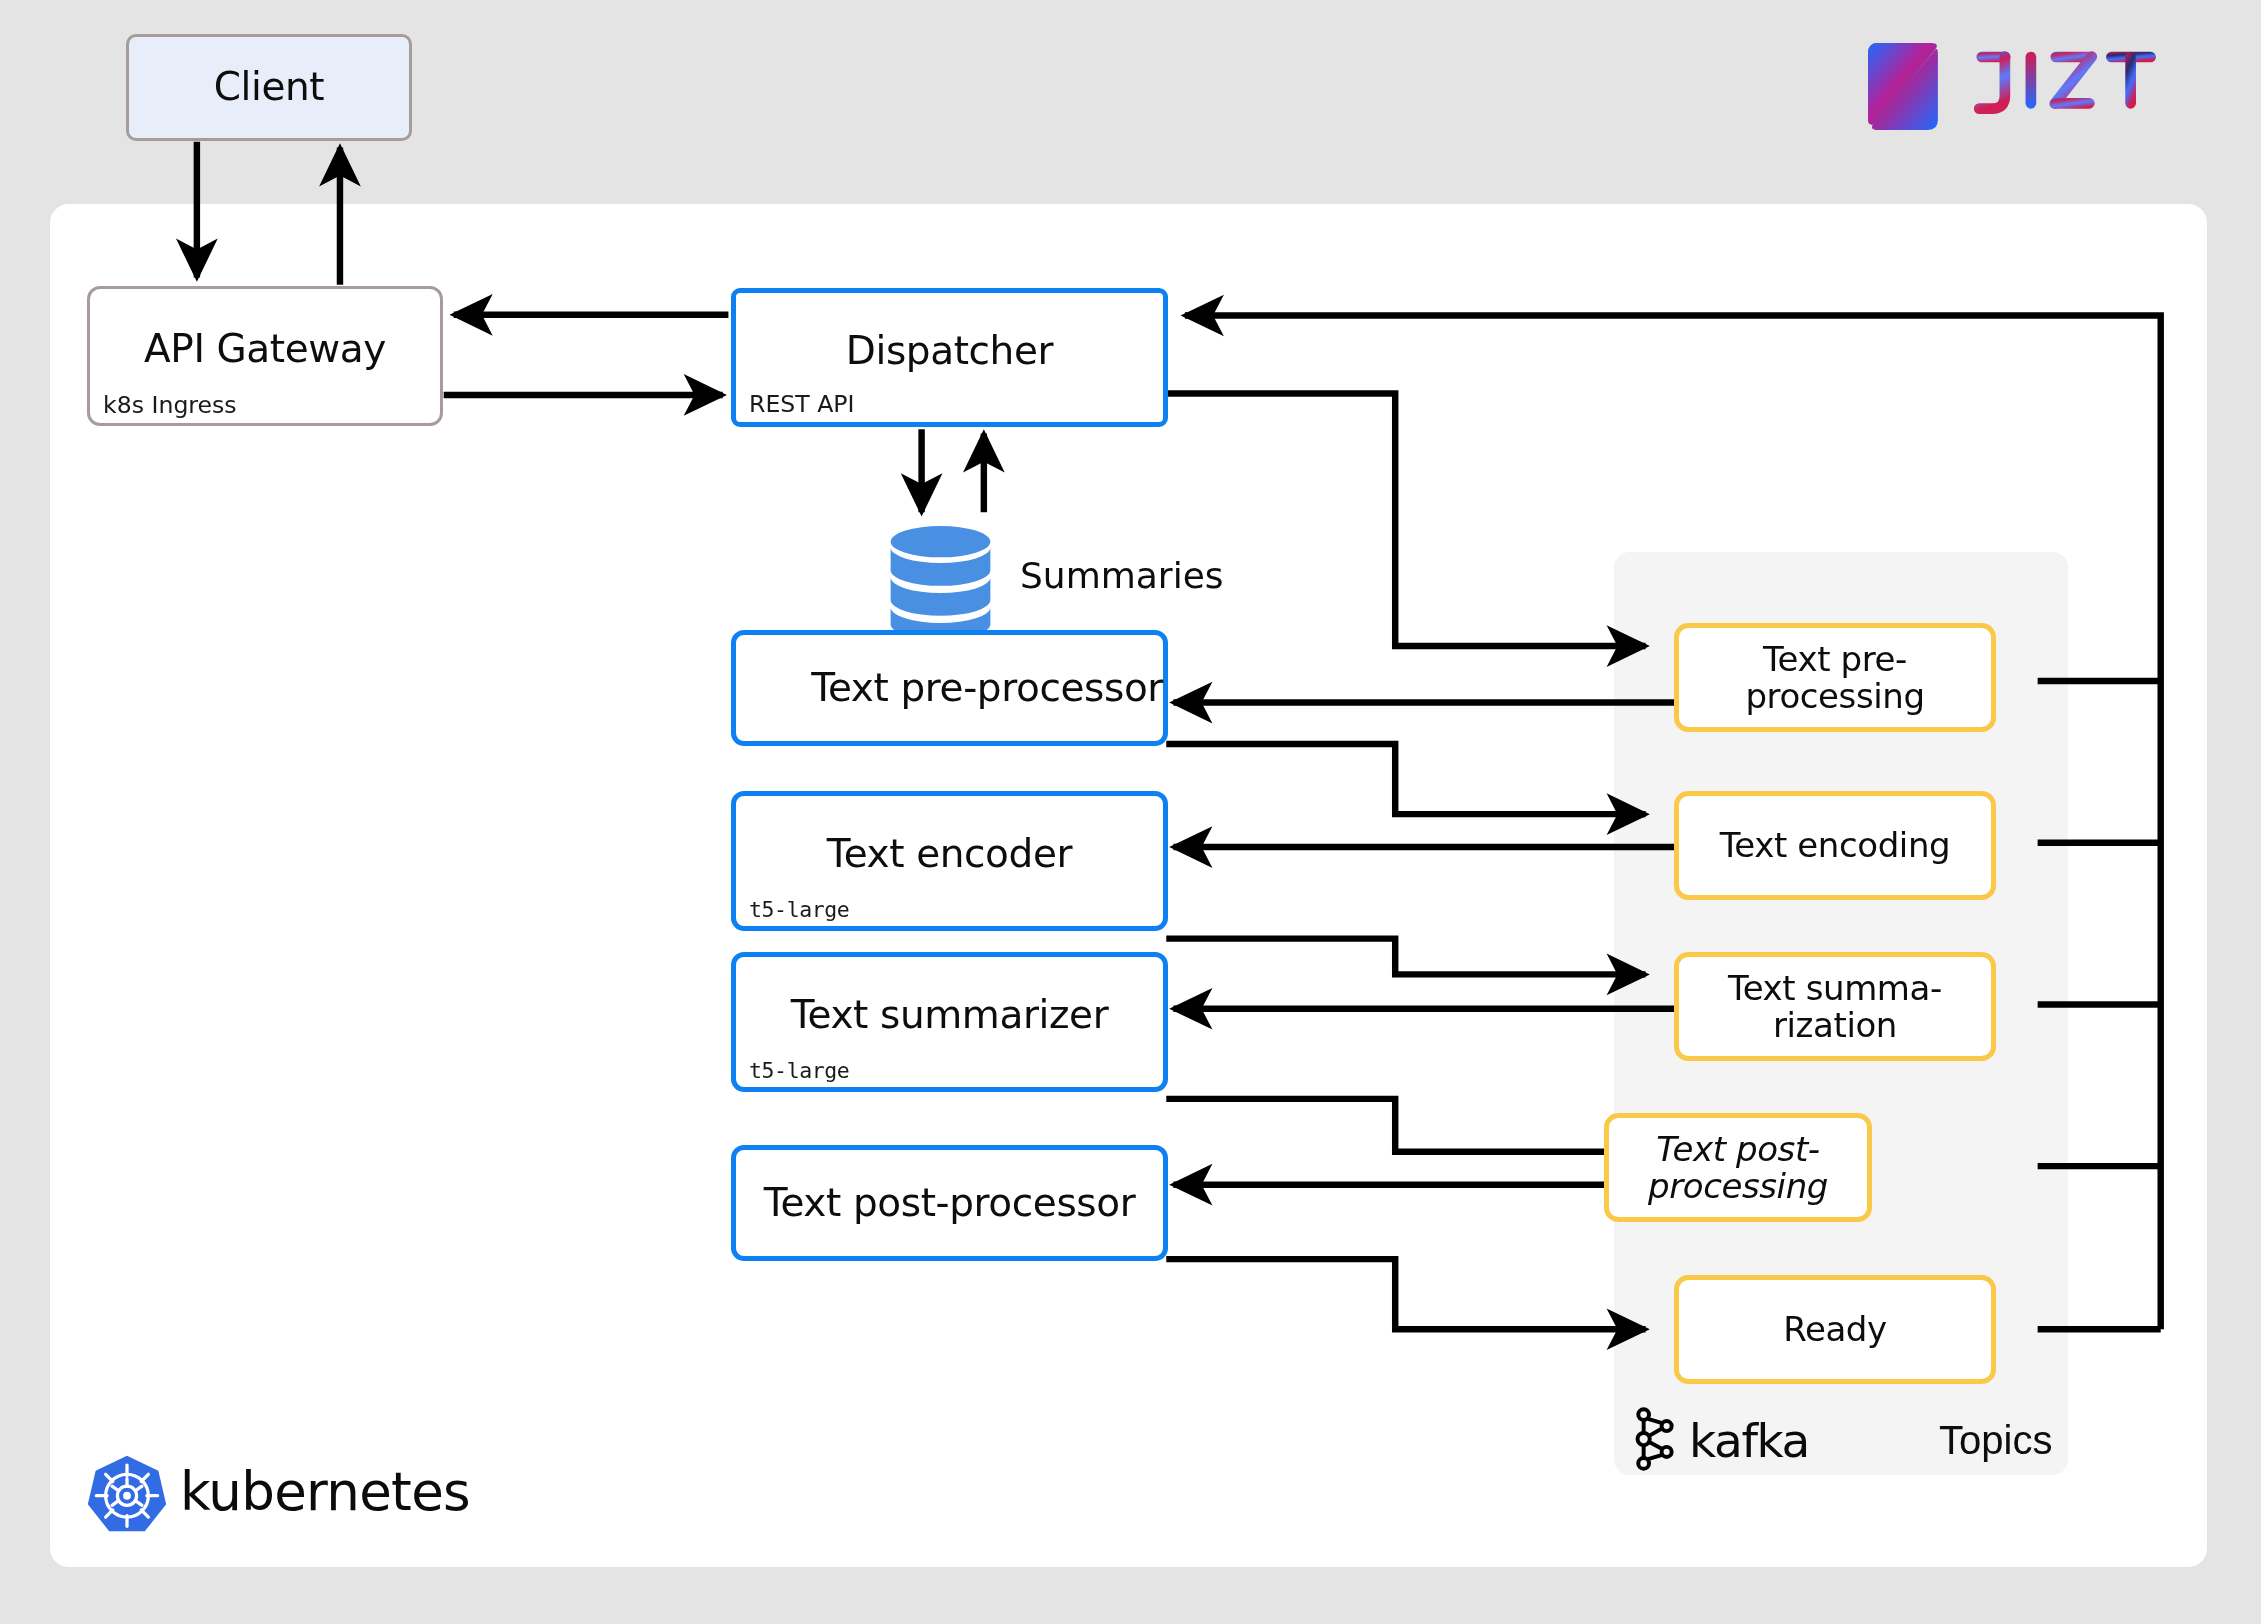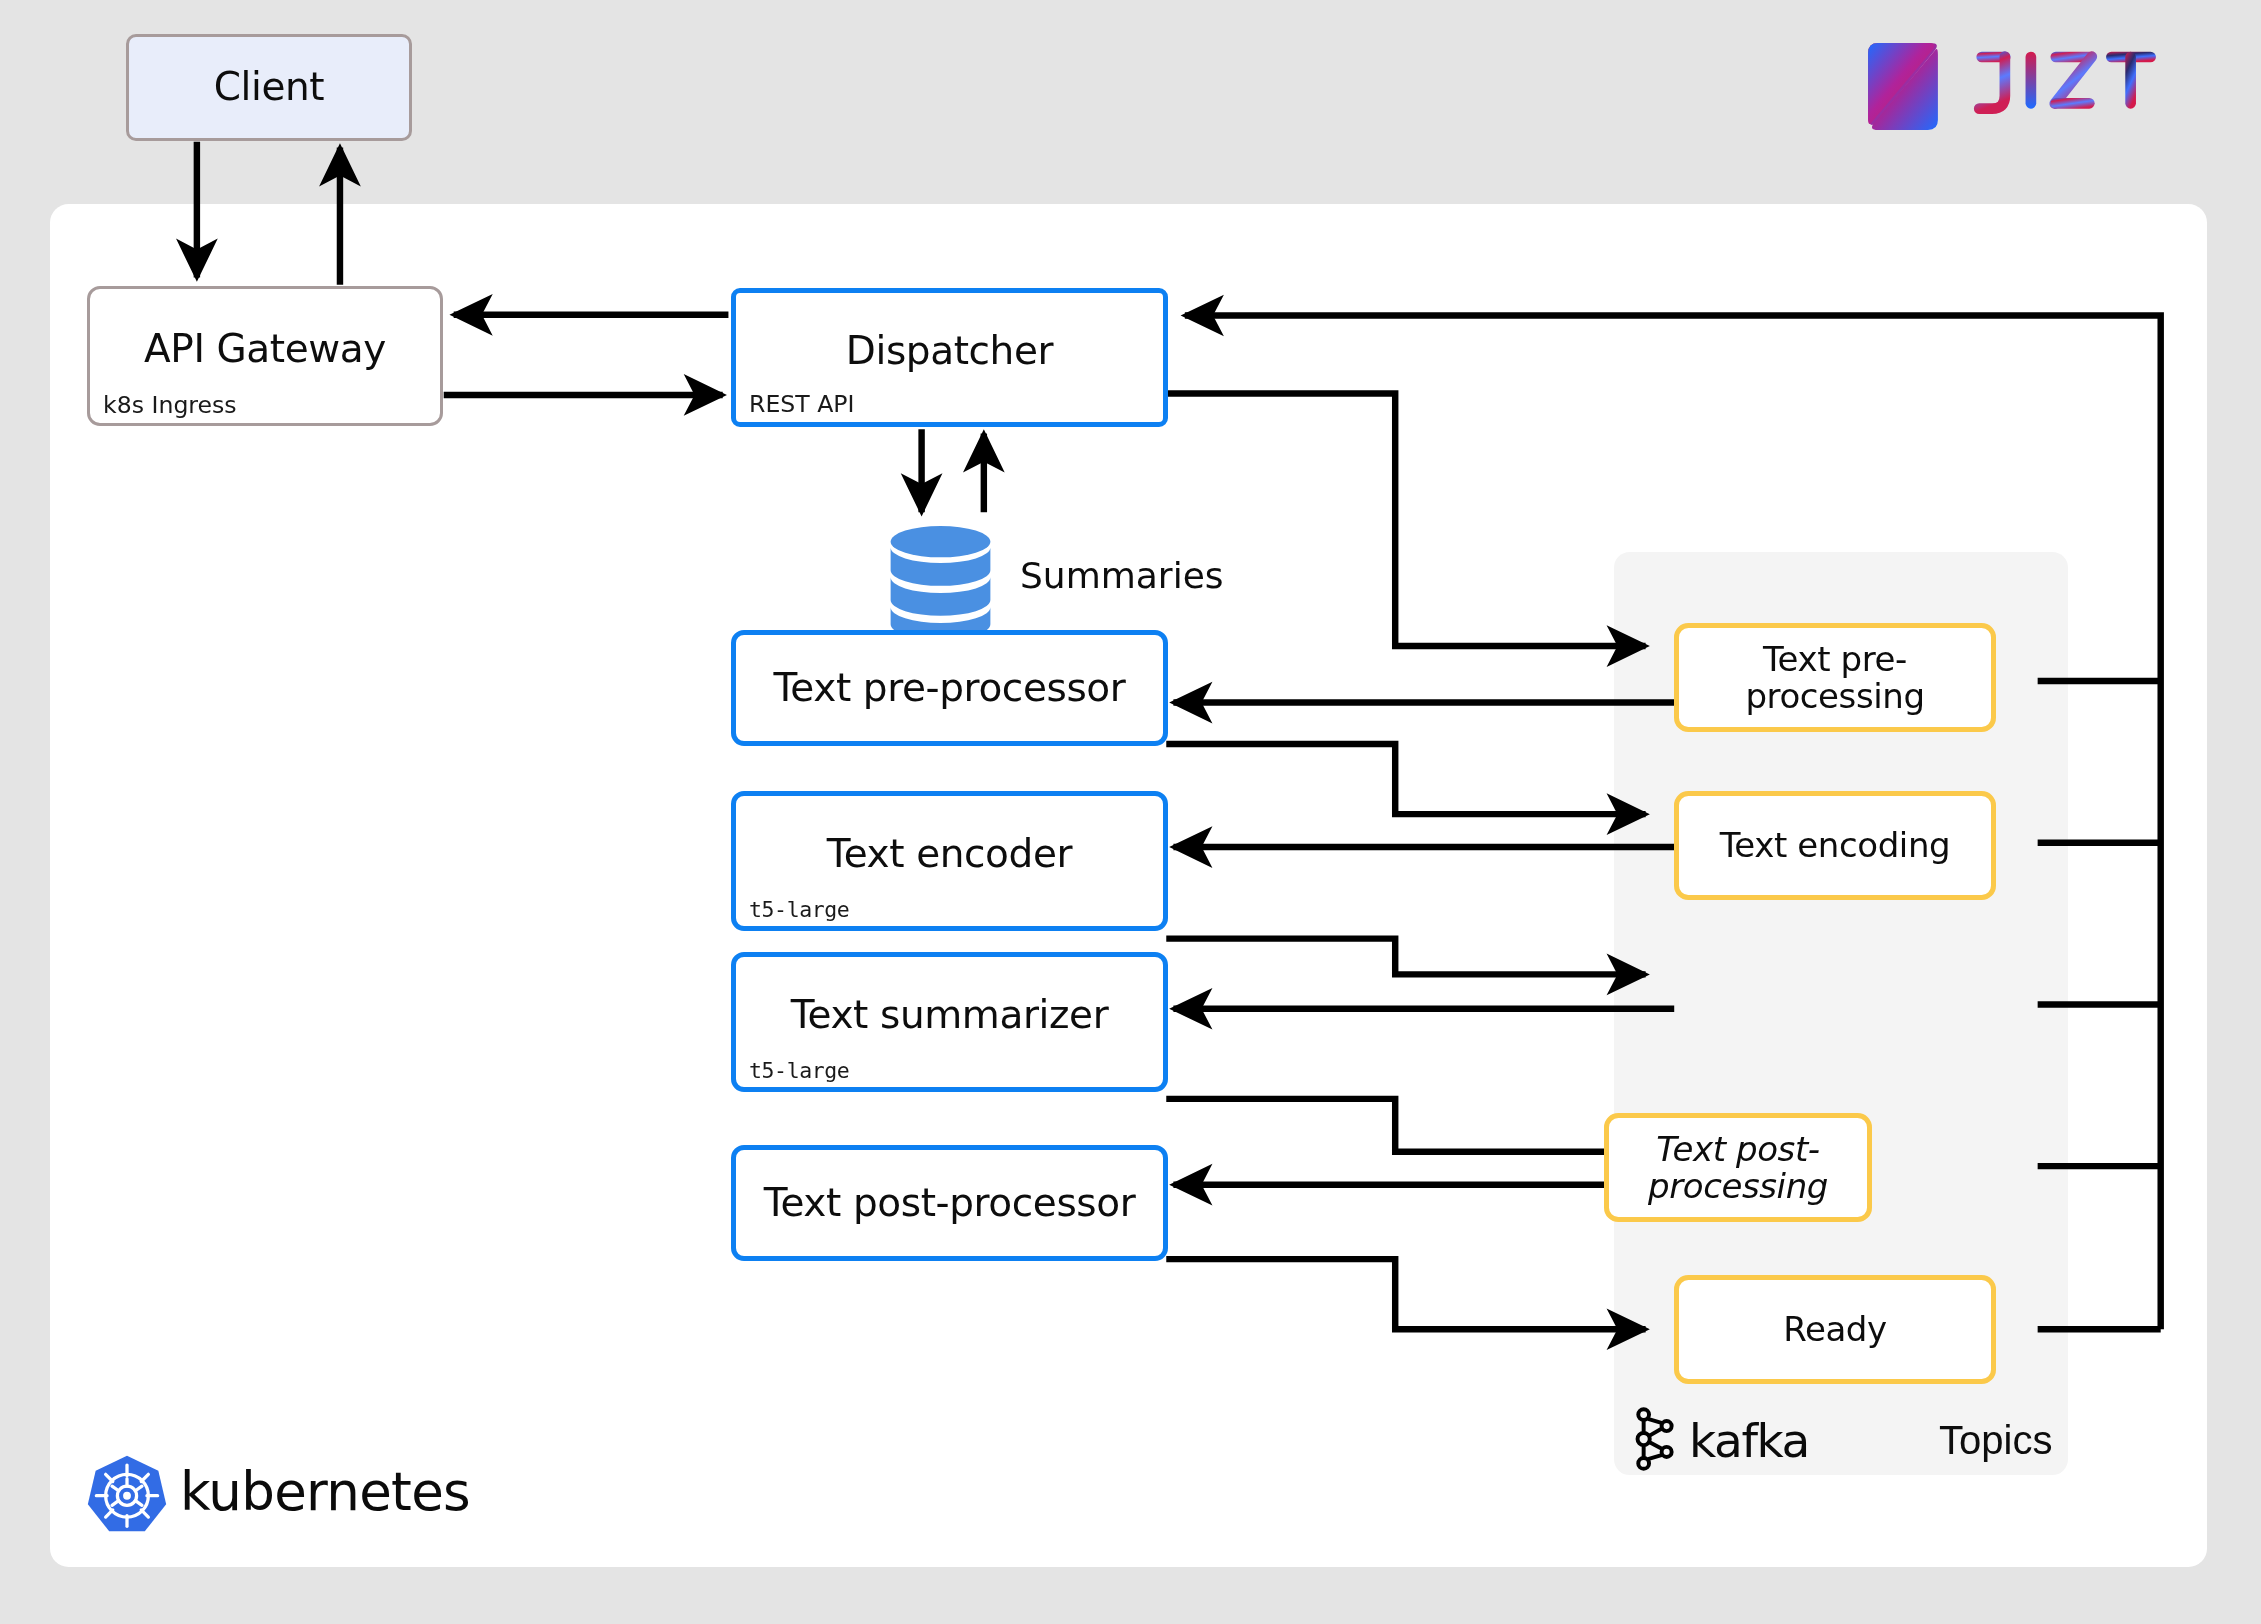--- a/index.html
+++ b/index.html
@@ -176,21 +176,21 @@
   <svg id="db-icon" viewBox="0 0 150 160">
     <g fill="#4a90e2">
       <path d="M5,22 a70,22 0 1,1 140,0 a70,22 0 1,1 -140,0"></path>
       <path d="M5,30 L5,62 a70,22 0 0,0 140,0 L145,30 a70,22 0 0,1 -140,0 Z"></path>
       <path d="M5,72 L5,104 a70,22 0 0,0 140,0 L145,72 a70,22 0 0,1 -140,0 Z"></path>
       <path d="M5,114 L5,138 a70,22 0 0,0 140,0 L145,114 a70,22 0 0,1 -140,0 Z"></path>
     </g>
   </svg>
   <div id="db-label">Summaries</div>
 
-  <div class="node svc-box" style="left:731px;top:630px;width:437px;height:116px;">
+  <div class="node svc-box" style="left:731px;top:630px;width:437px;height:116px;justify-content:flex-end;">
     <span class="title">Text pre-processor</span>
   </div>
 
   <div class="node svc-box" style="left:731px;top:791px;width:437px;height:140px;">
     <span class="title" style="margin-bottom:13px;">Text encoder</span>
     <span class="sub mono">t5-large</span>
   </div>
 
   <div class="node svc-box" style="left:731px;top:952px;width:437px;height:140px;">
     <span class="title" style="margin-bottom:13px;text-align:right;">Text summarizer</span>
@@ -204,20 +204,25 @@
   <div class="node topic-box" style="left:1674px;top:623px;width:322px;height:109px;">
     <span class="title" style="font-size:34px;">
       <span>Text pre-</span><br><span>processing</span>
     </span>
   </div>
 
   <div class="node topic-box" style="left:1674px;top:791px;width:322px;height:109px;">
     <span class="title" style="font-size:34px;">Text encoding</span>
   </div>
 
+  <div class="node topic-box" style="left:1674px;top:952px;width:322px;height:109px;">
+    <span class="title" style="font-size:34px;">
+      <span>Text summa-</span><br><span>rization</span>
+    </span>
+  </div>
 
   <div class="node topic-box" style="left:1604px;top:1113px;width:268px;height:109px;font-style:italic;">
     <span class="title" style="font-size:34px;">
       <span>Text post-</span><br><span>processing</span>
     </span>
   </div>
 
   <div class="node topic-box" style="left:1674px;top:1275px;width:322px;height:109px;justify-content:center;">
     <span class="title" style="font-size:34px;">Ready</span>
   </div>

